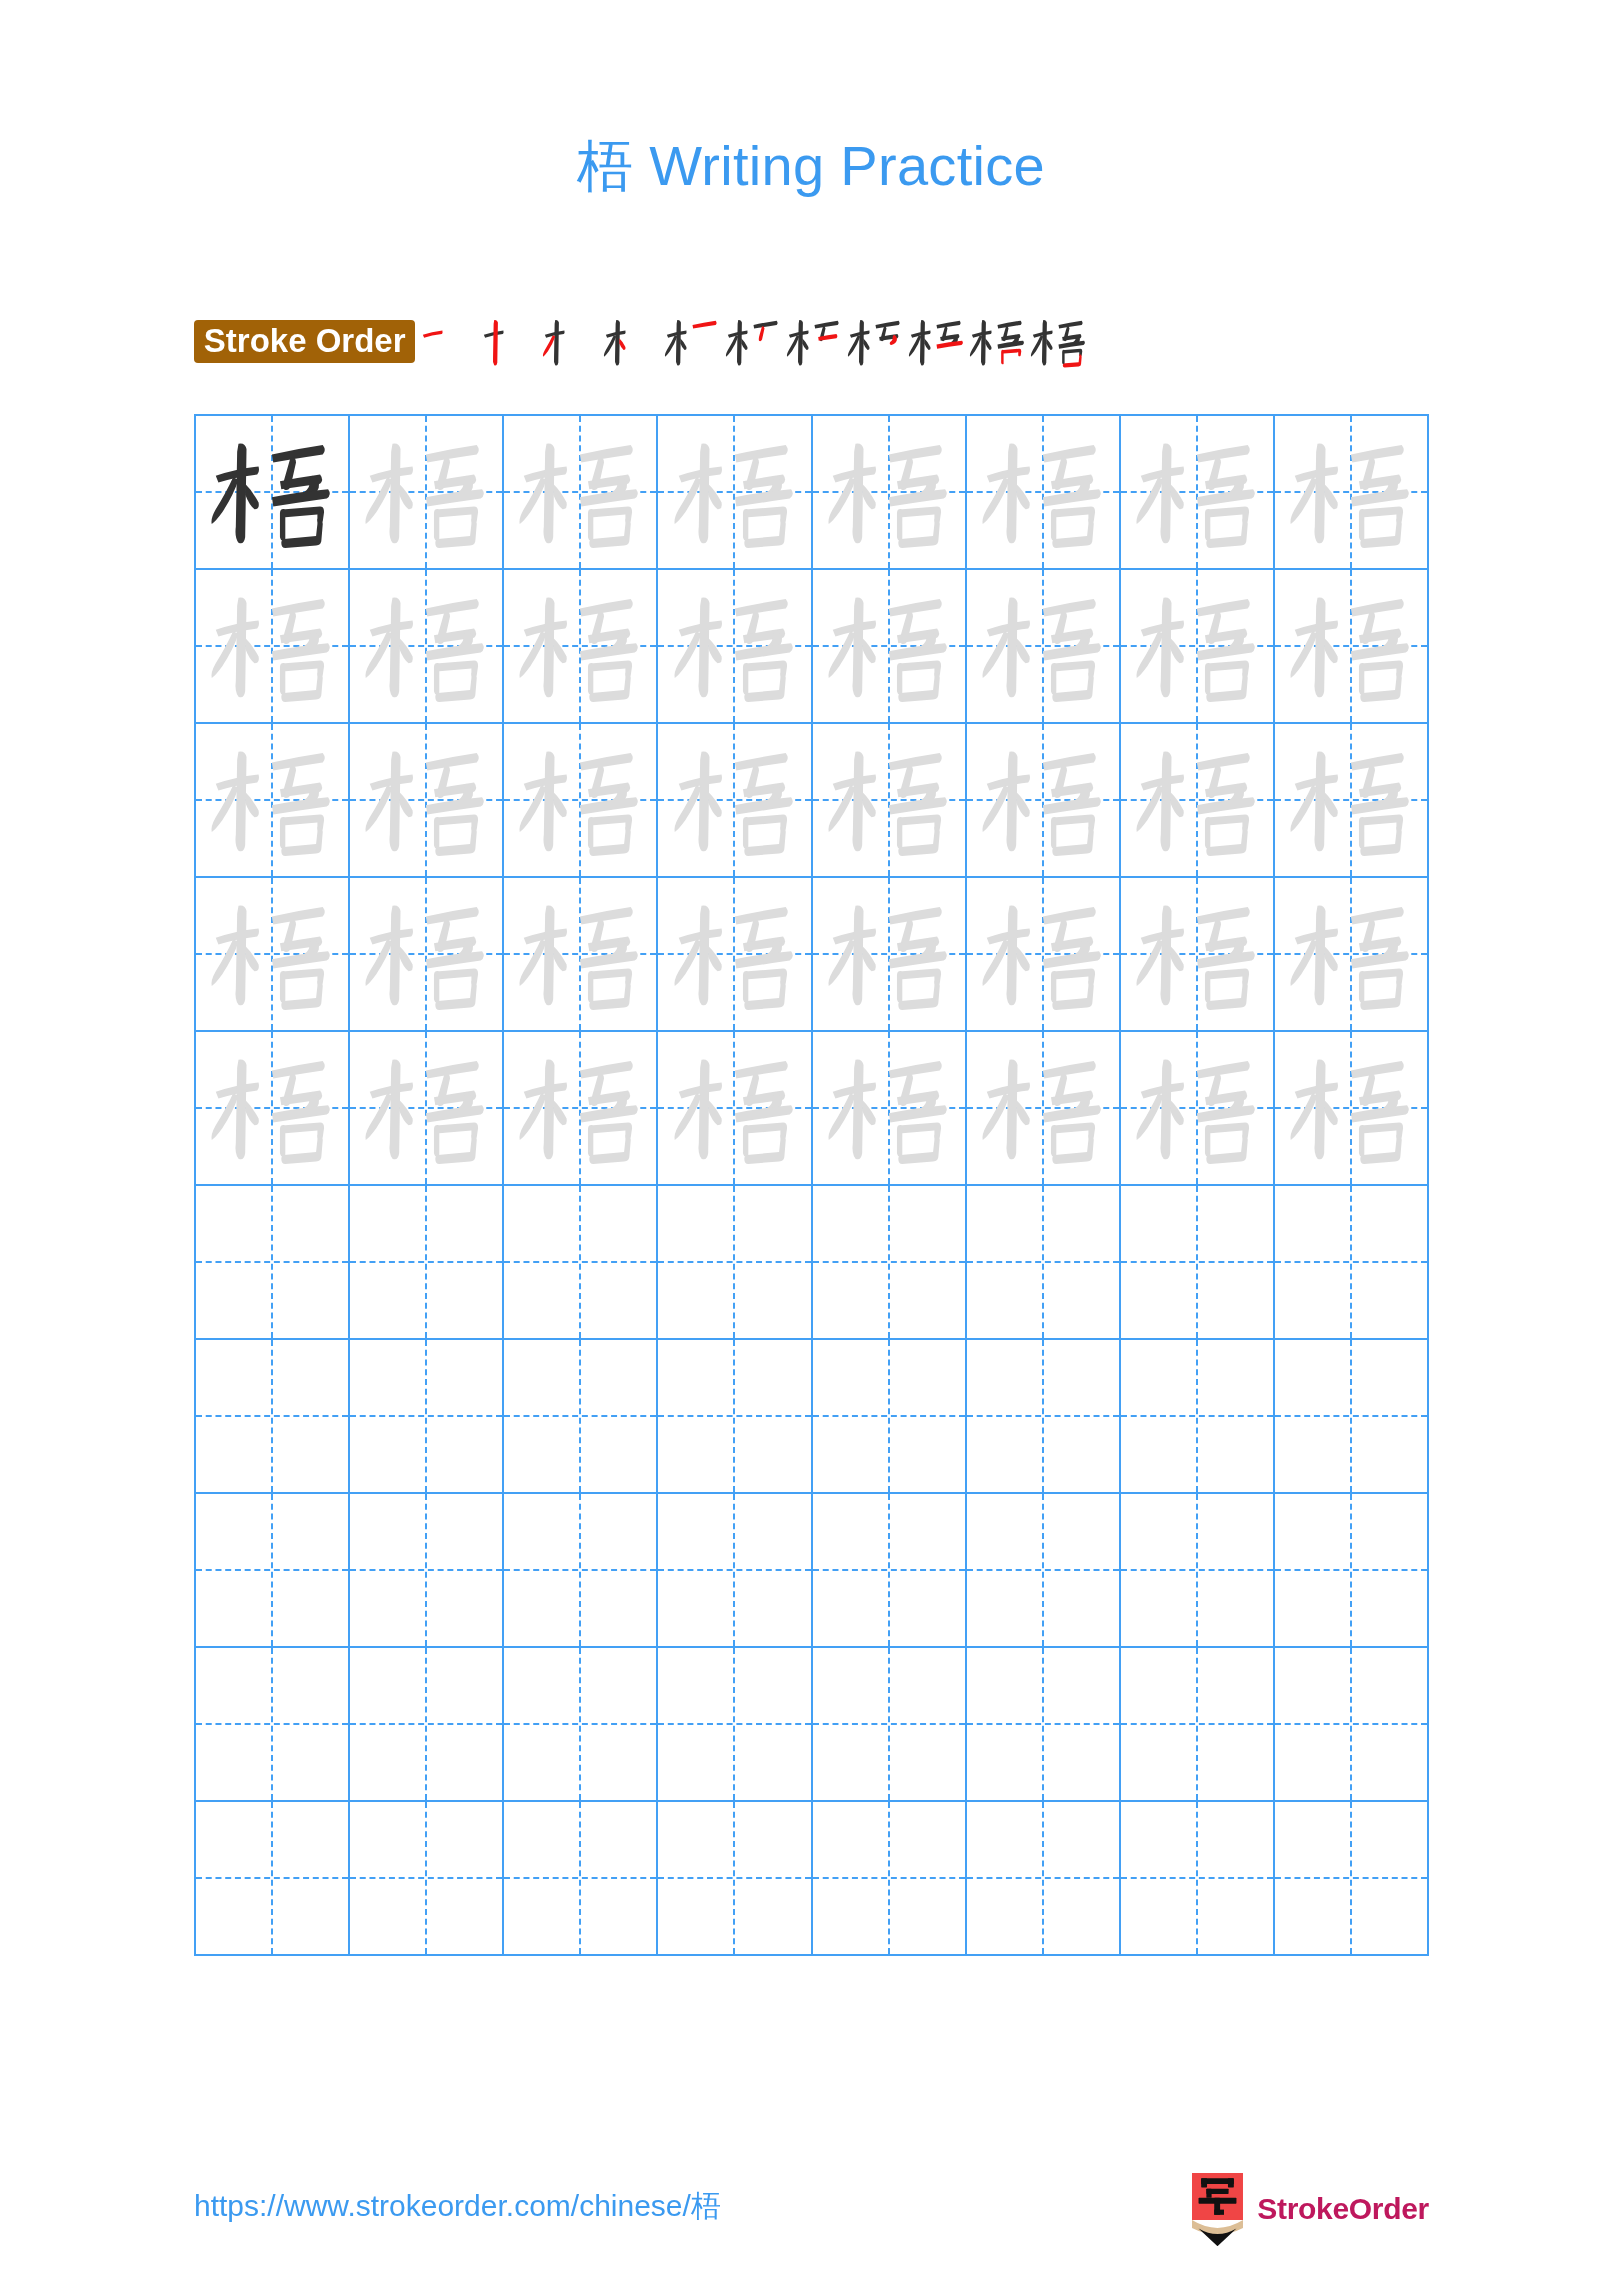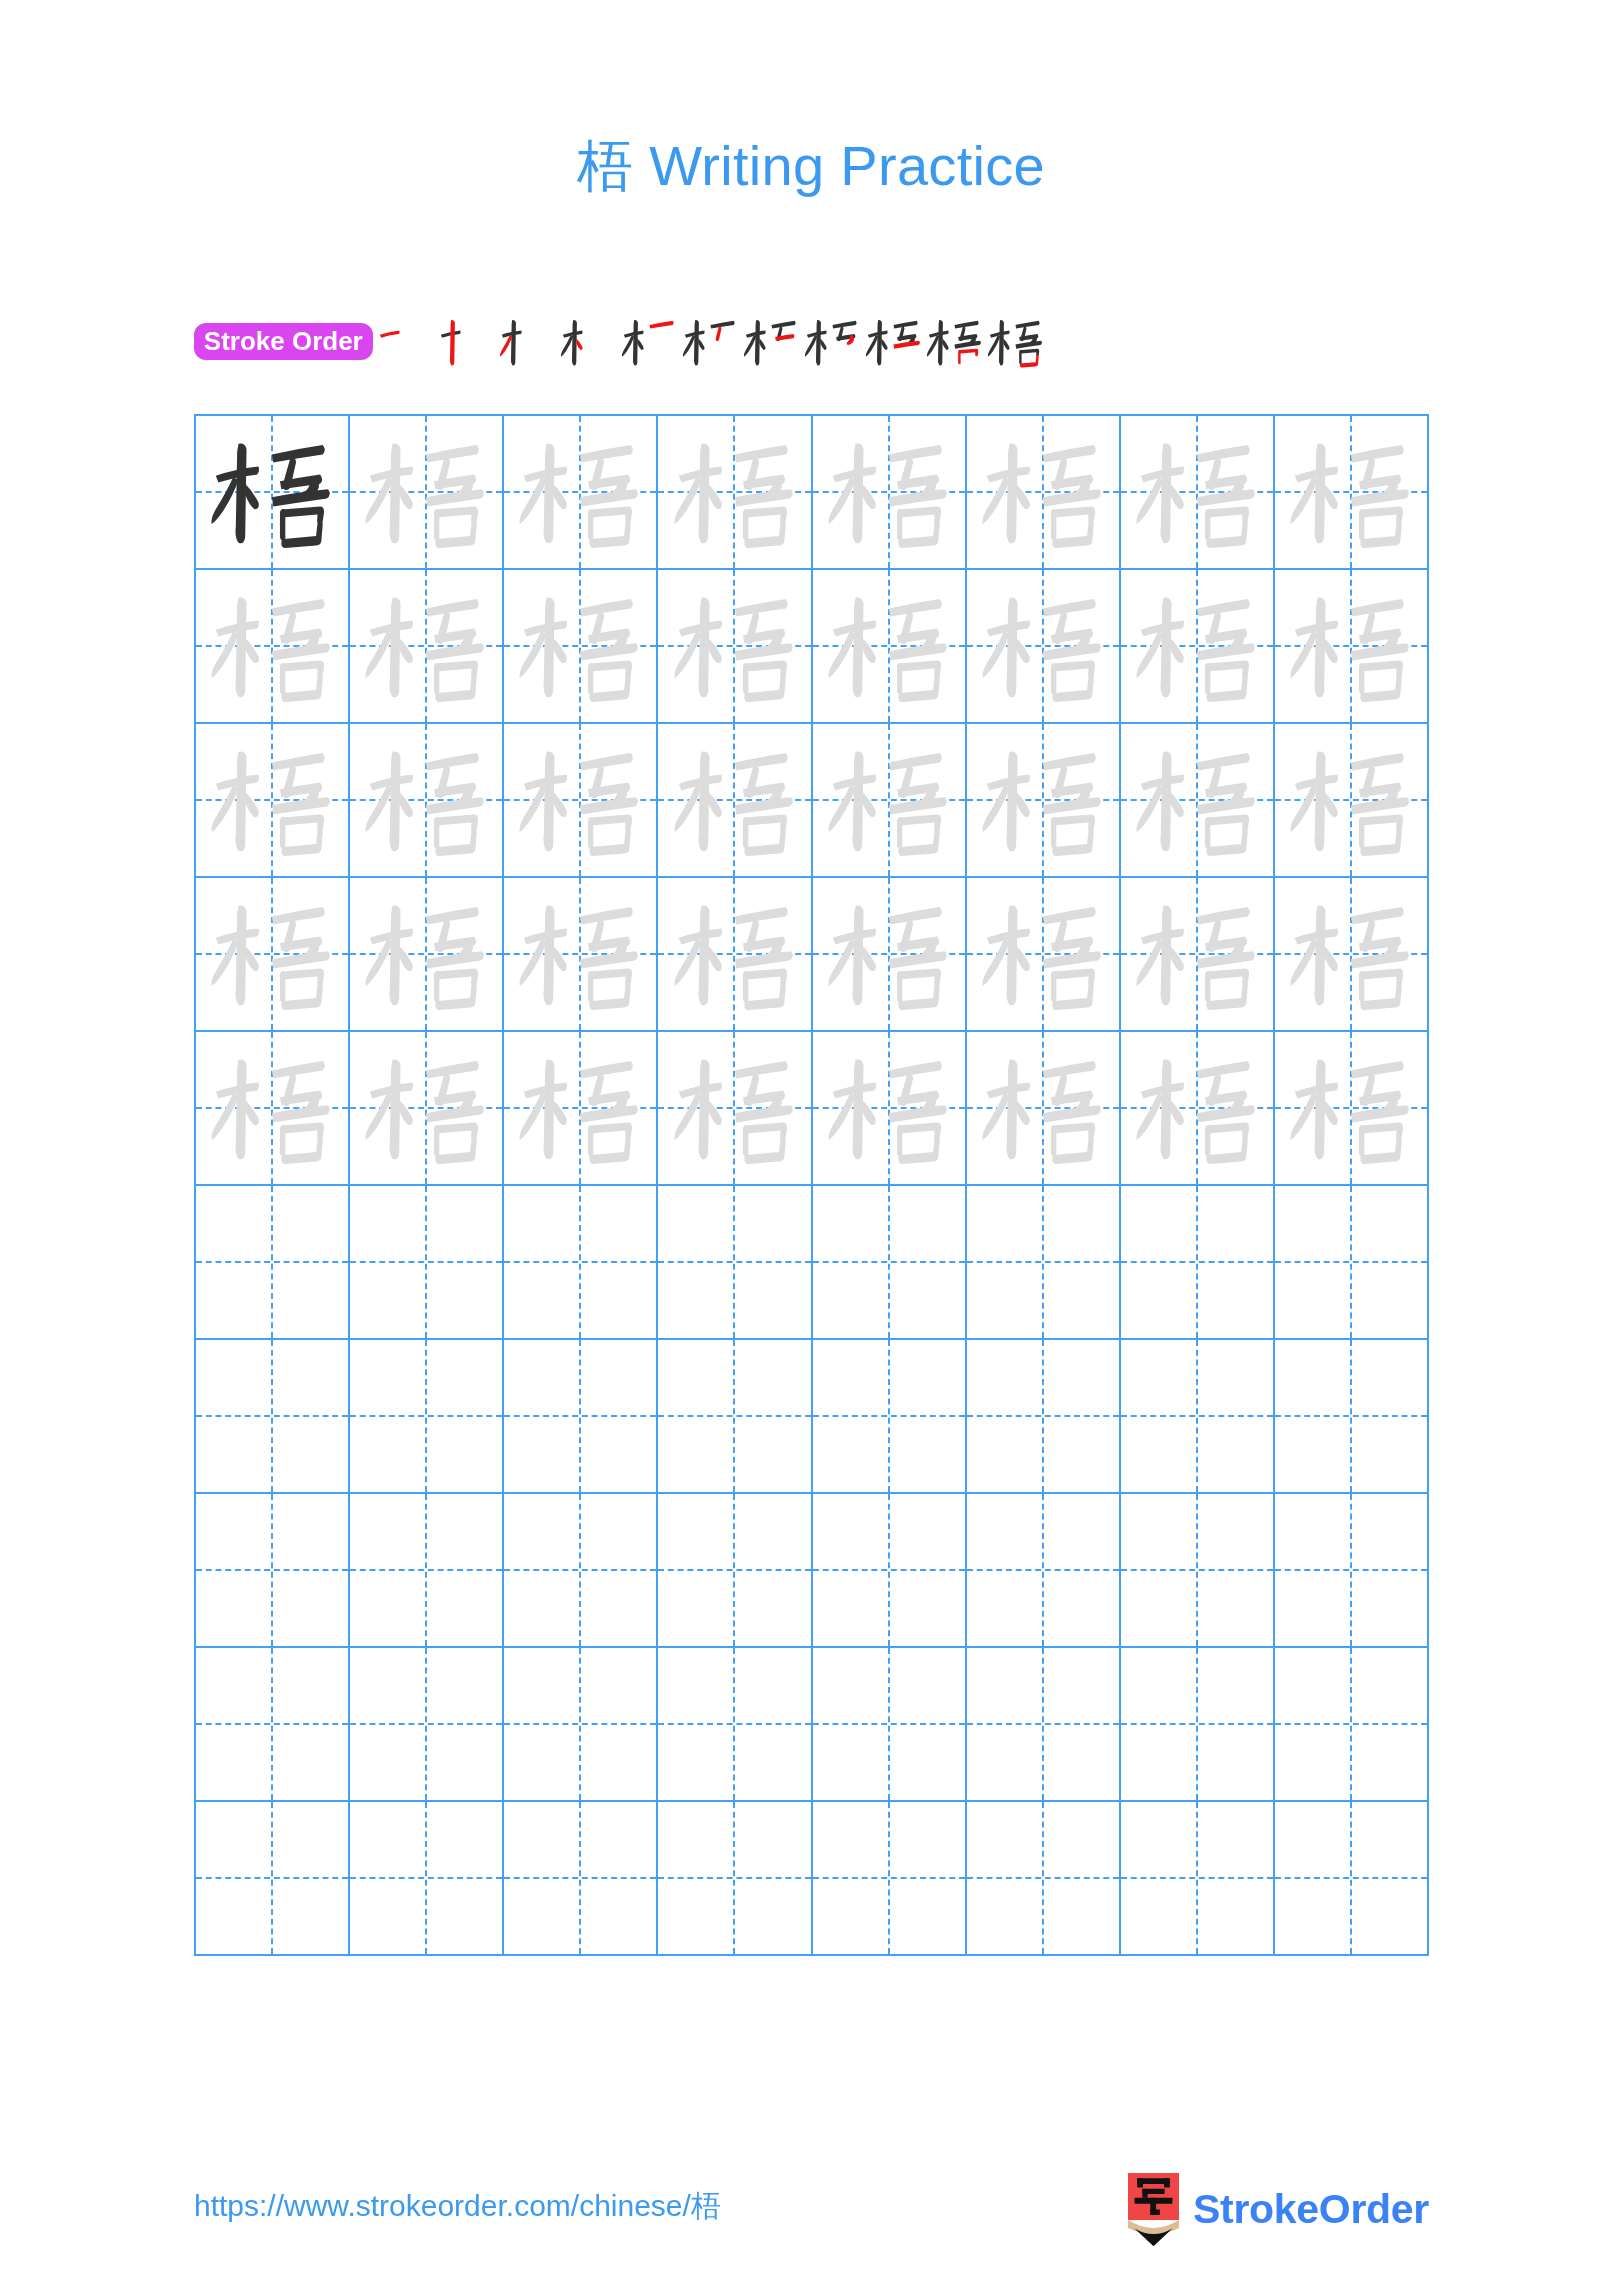--- a/index.html
+++ b/index.html
@@ -37,25 +37,25 @@
   #stroke-order-row {
     position: absolute;
     top: 302px;
     left: 194px;
     width: 1237px;
     height: 79px;
     display: flex;
     align-items: center;
   }
   #stroke-order-badge {
-    background: #d946ef;
+    background: #a16207;
     color: #ffffff;
-    font-size: 26px;
+    font-size: 33px;
     font-weight: 600;
-    border-radius: 12px;
+    border-radius: 4px;
     padding: 4.6px 9.8px 5.9px 9.8px;
     line-height: 1;
     white-space: nowrap;
     flex: 0 0 auto;
   }
   #stroke-steps {
     display: flex;
     align-items: center;
     flex: 0 0 auto;
     margin-left: 2.6px;
@@ -152,23 +152,23 @@
     display: flex;
     align-items: center;
     gap: 14.4px;
   }
   #brand-logo-icon {
     width: 51px;
     height: 73px;
     flex: 0 0 auto;
   }
   #brand-name {
-    font-size: 41px;
+    font-size: 30px;
     font-weight: 700;
-    color: #3b82f6;
+    color: #be185d;
     white-space: nowrap;
     letter-spacing: -0.3px;
   }
 </style>
 </head>
 <body>
 
 <div id="page-title">
   <span class="han">梧</span><span> Writing Practice</span>
 </div>

